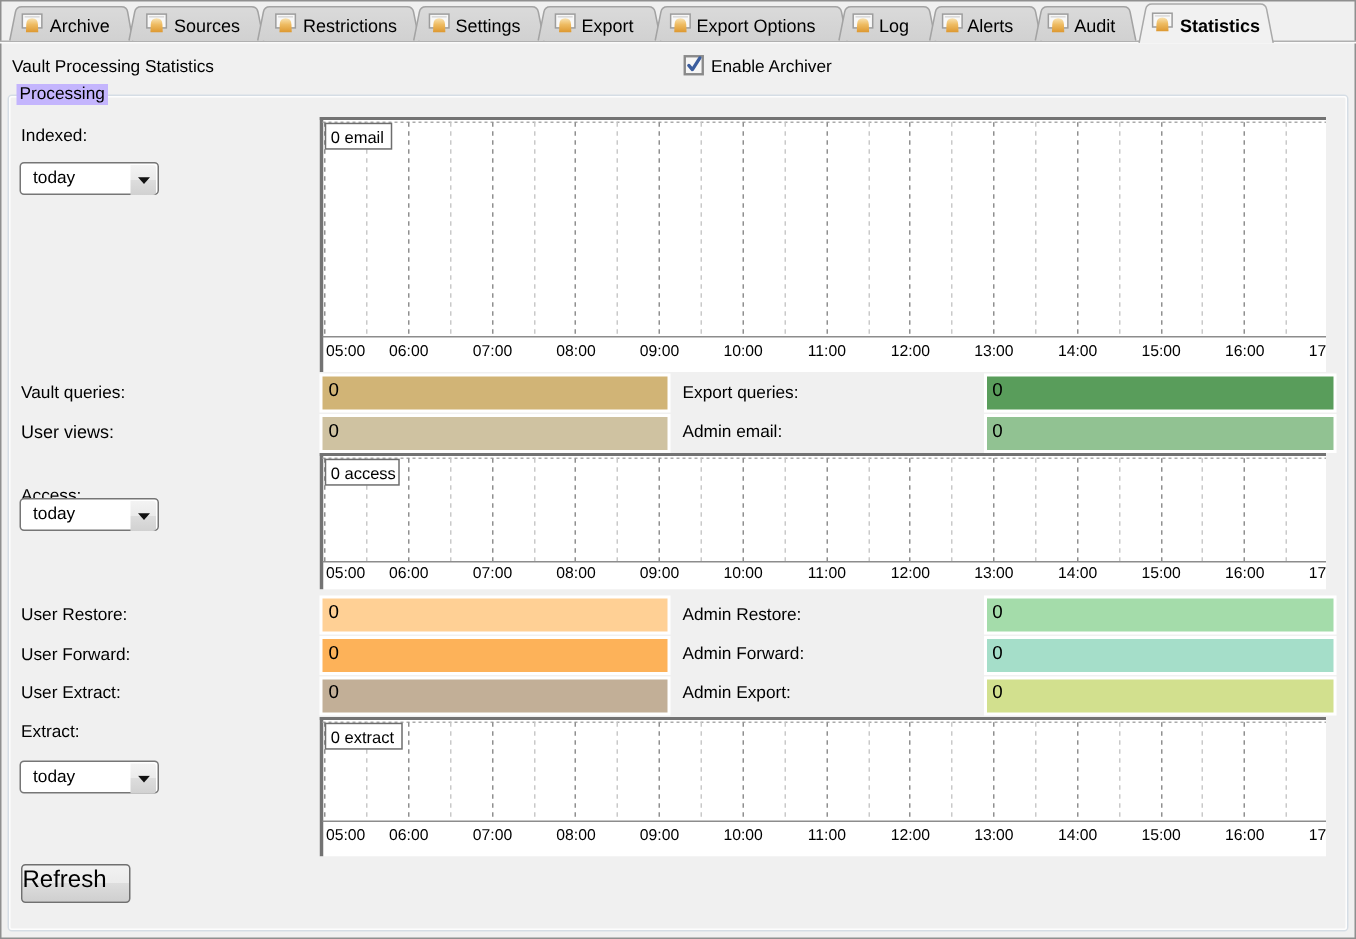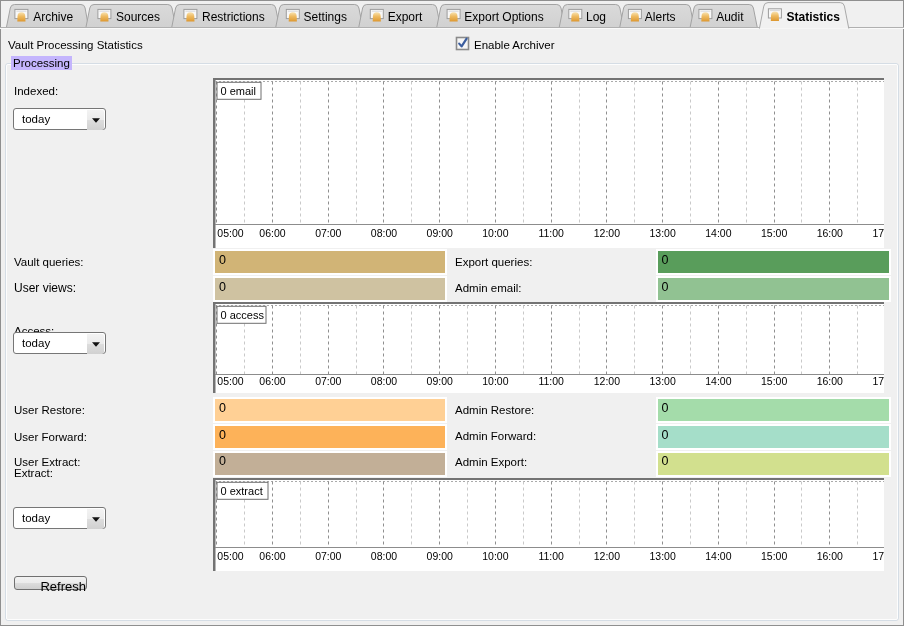--- a/index.html
+++ b/index.html
@@ -81,21 +81,21 @@
 <div style="position:absolute;left:13px;top:332px;width:93px;height:22px;background:#ffffff;border:1px solid #767676;border-radius:3px">
 <div style="position:absolute;left:8px;top:4px;font-size:11.5px;color:#000">today</div>
 <div style="position:absolute;right:1px;top:1px;width:17px;height:20px;background:linear-gradient(#f3f3f3 0%,#ebebeb 49%,#dddddd 50%,#d1d1d1 100%);border-radius:0 2px 2px 0"></div>
 <svg width="8" height="5" style="position:absolute;right:5px;top:9px">
       <path d="M0,0.2 L8,0.2 L4,4.7 Z" fill="#111"></path>
     </svg>
 </div>
 <div style="position:absolute;left:14px;top:401px;width:200px;height:18px;line-height:18px;font-size:11.5px;color:#000">User Restore:</div>
 <div style="position:absolute;left:14px;top:428px;width:200px;height:18px;line-height:18px;font-size:11.5px;color:#000">User Forward:</div>
 <div style="position:absolute;left:14px;top:453px;width:200px;height:18px;line-height:18px;font-size:11.5px;color:#000">User Extract:</div>
-<div style="position:absolute;left:14px;top:464px;width:200px;height:18px;line-height:18px;font-size:11.5px;color:#000">Extract:</div>
+<div style="position:absolute;left:14px;top:479px;width:200px;height:18px;line-height:18px;font-size:11.5px;color:#000">Extract:</div>
 <div style="position:absolute;left:13px;top:507px;width:93px;height:22px;background:#ffffff;border:1px solid #767676;border-radius:3px">
 <div style="position:absolute;left:8px;top:4px;font-size:11.5px;color:#000">today</div>
 <div style="position:absolute;right:1px;top:1px;width:17px;height:20px;background:linear-gradient(#f3f3f3 0%,#ebebeb 49%,#dddddd 50%,#d1d1d1 100%);border-radius:0 2px 2px 0"></div>
 <svg width="8" height="5" style="position:absolute;right:5px;top:9px">
       <path d="M0,0.2 L8,0.2 L4,4.7 Z" fill="#111"></path>
     </svg>
 </div>
 <svg width="671" height="170" style="position:absolute;left:213px;top:78px">
 <rect x="0" y="0" width="671" height="170" fill="#ffffff"></rect>
 <rect x="0" y="0" width="671" height="2" fill="#737373"></rect>
@@ -262,12 +262,12 @@
   </div>
 <div style="position:absolute;left:655.5px;top:424px;width:235px;height:26px;background:#ffffff">
     <div style="position:absolute;left:2px;top:2px;right:2px;bottom:2px;background:#a5dec9;font-size:12.5px;line-height:12.5px;padding:2.5px 0 0 4px;color:#000">0</div>
   </div>
 <div style="position:absolute;left:655.5px;top:450.5px;width:235px;height:26px;background:#ffffff">
     <div style="position:absolute;left:2px;top:2px;right:2px;bottom:2px;background:#d2e08e;font-size:12.5px;line-height:12.5px;padding:2.5px 0 0 4px;color:#000">0</div>
   </div>
 <div style="position:absolute;left:455px;top:401px;width:200px;height:18px;line-height:18px;font-size:11.5px;color:#000">Admin Restore:</div>
 <div style="position:absolute;left:455px;top:427px;width:200px;height:18px;line-height:18px;font-size:11.5px;color:#000">Admin Forward:</div>
 <div style="position:absolute;left:455px;top:453px;width:200px;height:18px;line-height:18px;font-size:11.5px;color:#000">Admin Export:</div>
-<div style="position:absolute;left:14px;top:575.5px;width:73px;height:14px;background:linear-gradient(#f2f2f2 0%,#ebebeb 49%,#dddddd 50%,#cfcfcf 100%);border:1px solid #707070;border-radius:3px;text-align:right;font-size:13px;line-height:20px;color:#000">Refresh</div>
+<div style="position:absolute;left:14px;top:575.5px;width:73px;height:26px;background:linear-gradient(#f2f2f2 0%,#ebebeb 49%,#dddddd 50%,#cfcfcf 100%);border:1px solid #707070;border-radius:3px;text-align:left;font-size:16px;line-height:20px;color:#000">Refresh</div>
 </body></html>

